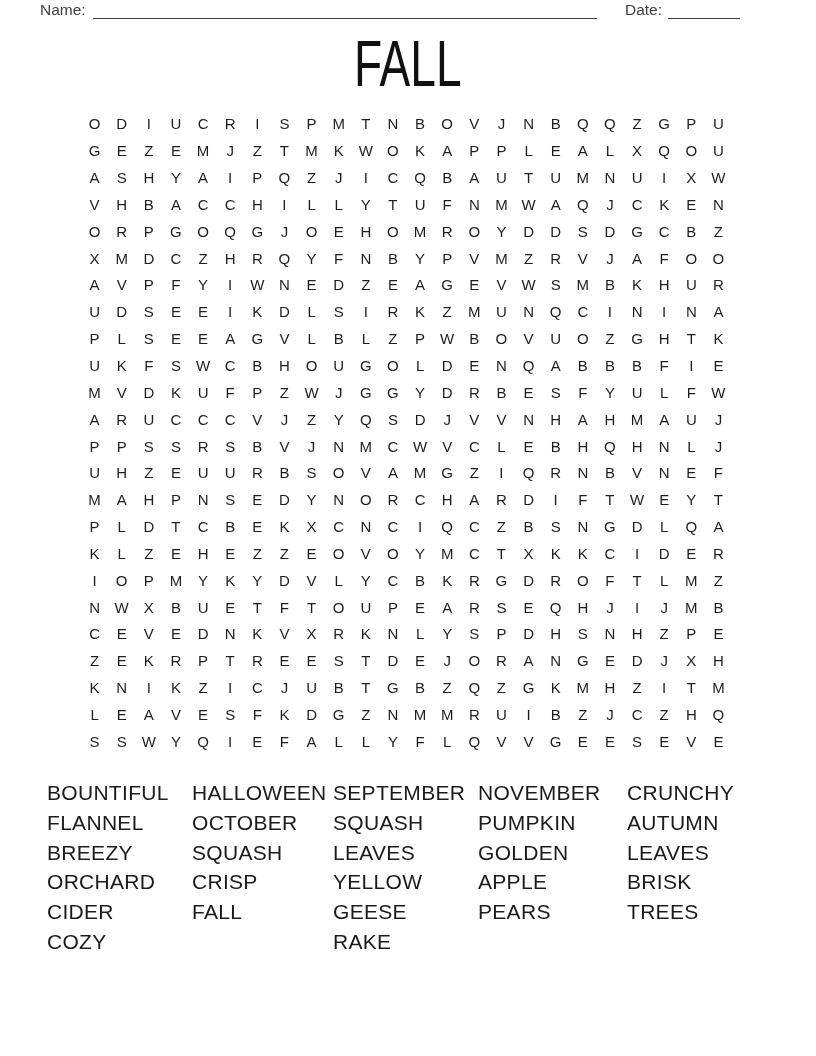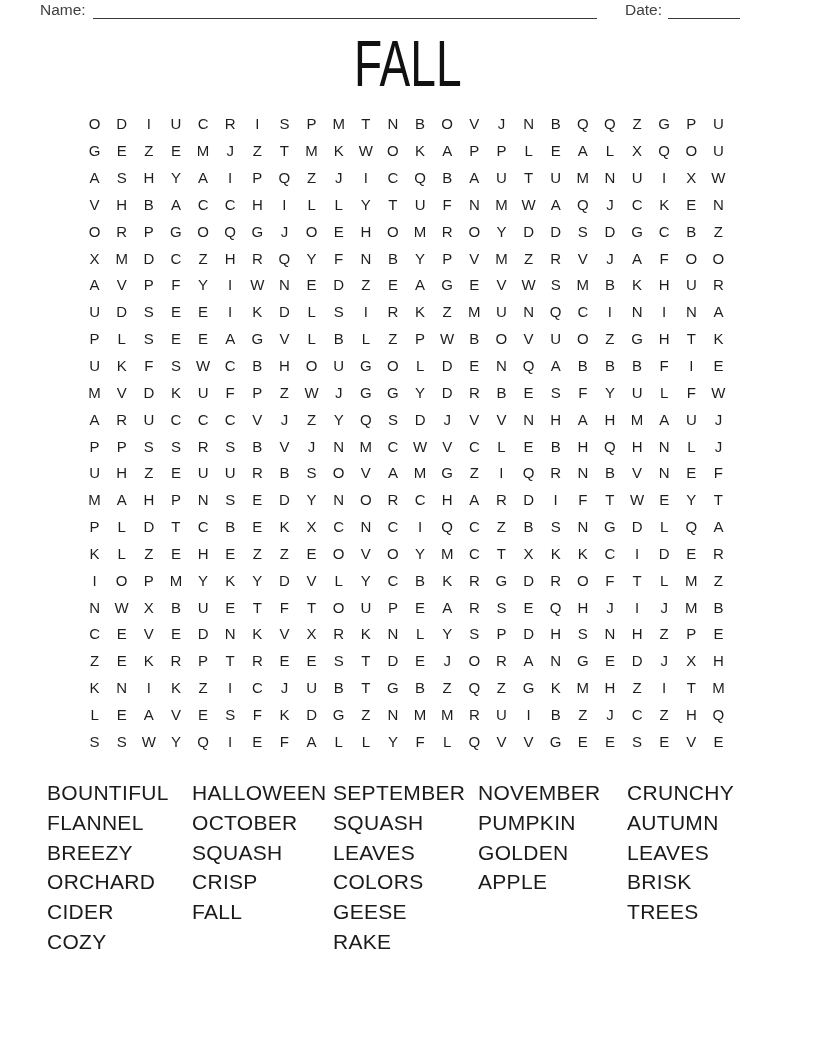--- a/index.html
+++ b/index.html
@@ -668,29 +668,30 @@
       <div class="word">HALLOWEEN</div>
       <div class="word">OCTOBER</div>
       <div class="word">SQUASH</div>
       <div class="word">CRISP</div>
       <div class="word">FALL</div>
     </div>
     <div class="word-col">
       <div class="word">SEPTEMBER</div>
       <div class="word">SQUASH</div>
       <div class="word">LEAVES</div>
-      <div class="word">COLORS</div>
+      <div class="word">YELLOW</div>
       <div class="word">GEESE</div>
       <div class="word">RAKE</div>
     </div>
     <div class="word-col">
       <div class="word">NOVEMBER</div>
       <div class="word">PUMPKIN</div>
       <div class="word">GOLDEN</div>
       <div class="word">APPLE</div>
+      <div class="word">PEARS</div>
     </div>
     <div class="word-col">
       <div class="word">CRUNCHY</div>
       <div class="word">AUTUMN</div>
       <div class="word">LEAVES</div>
       <div class="word">BRISK</div>
       <div class="word">TREES</div>
     </div>
   </div>
 

